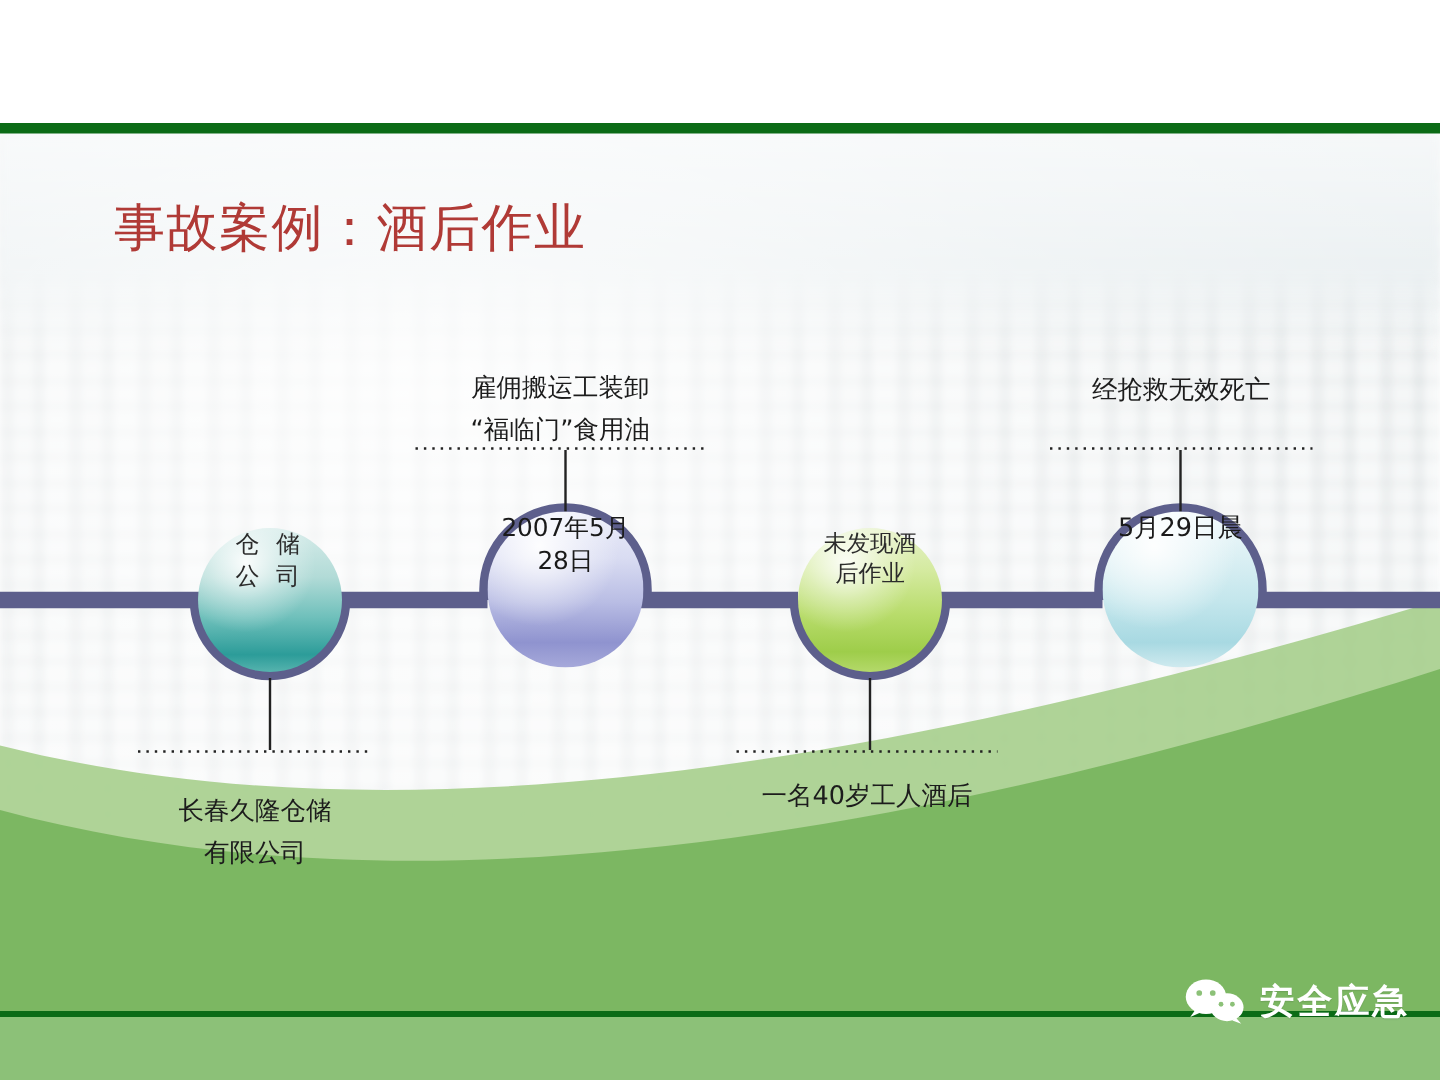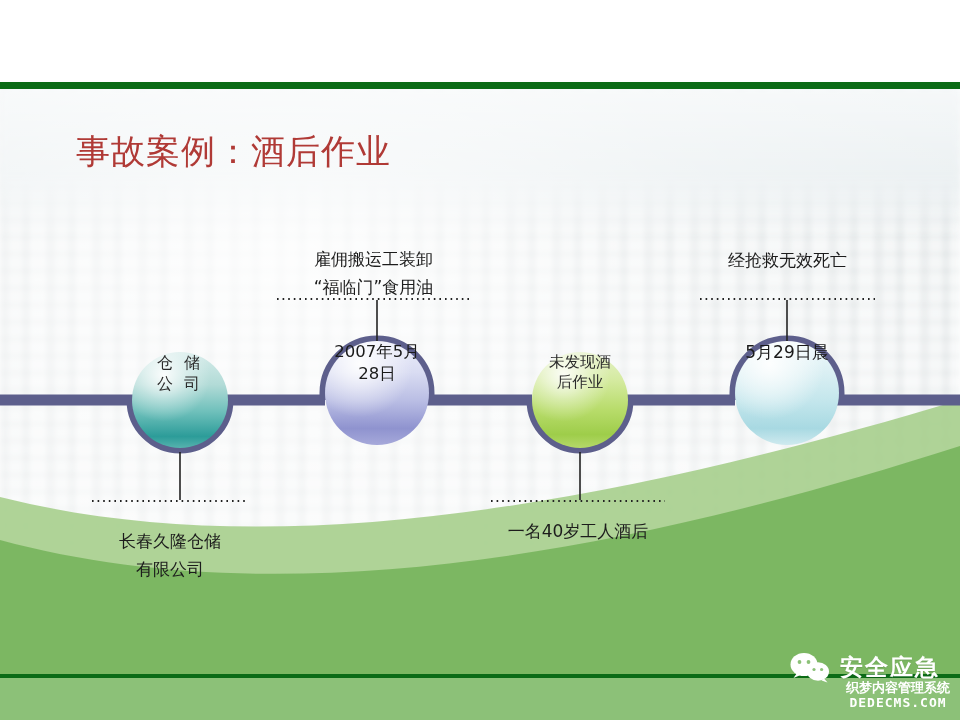--- a/index.html
+++ b/index.html
@@ -225,18 +225,14 @@
       <circle cx="11.5" cy="10" r="1.9" fill="#8cc178"></circle>
       <circle cx="20.5" cy="10" r="1.9" fill="#8cc178"></circle>
       <ellipse cx="30" cy="19.5" rx="11" ry="9.3" fill="#ffffff"></ellipse>
       <path d="M36 26.5 L39.5 30.5 L33.6 28.4 Z" fill="#ffffff"></path>
       <circle cx="26" cy="17.5" r="1.6" fill="#8cc178"></circle>
       <circle cx="33.6" cy="17.5" r="1.6" fill="#8cc178"></circle>
     </svg>
     <span class="logo-text">安全应急</span>
   </div>
 
-  <div class="watermark">
-    <span class="wm1">织梦内容管理系统</span>
-    <span class="wm2">DEDECMS.COM</span>
-  </div>
 
 </div>
 
 </body></html>

